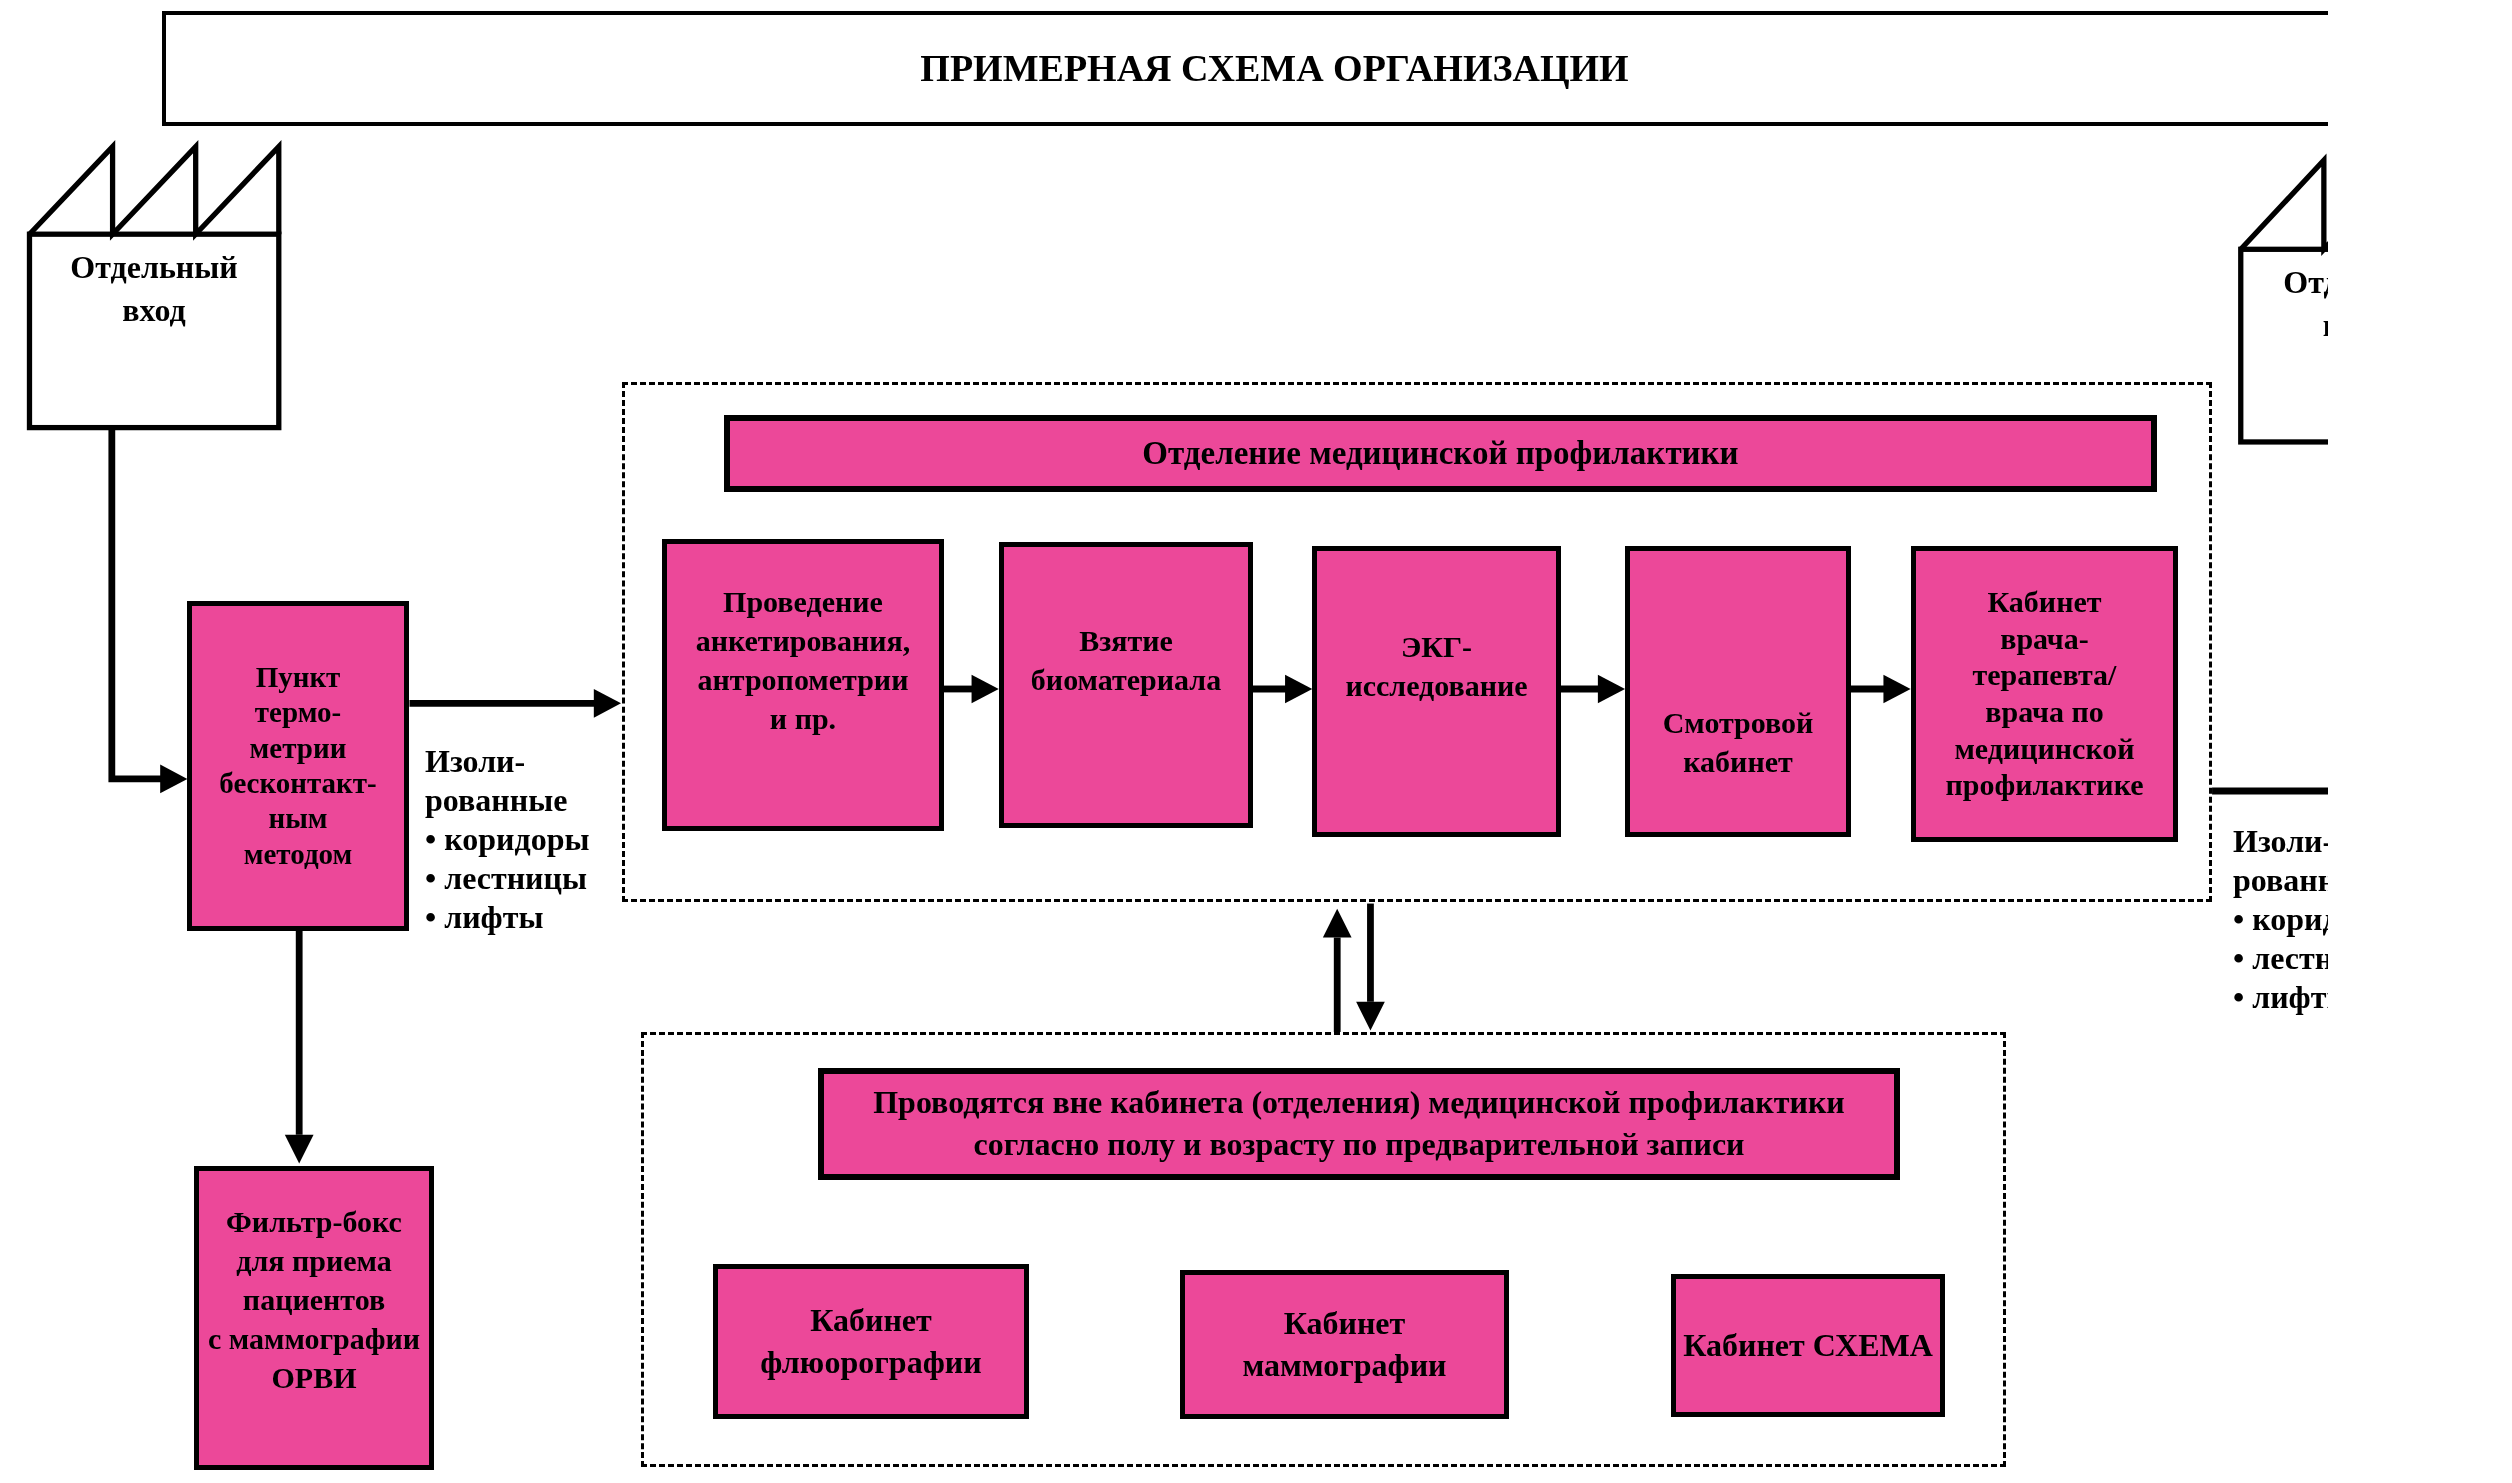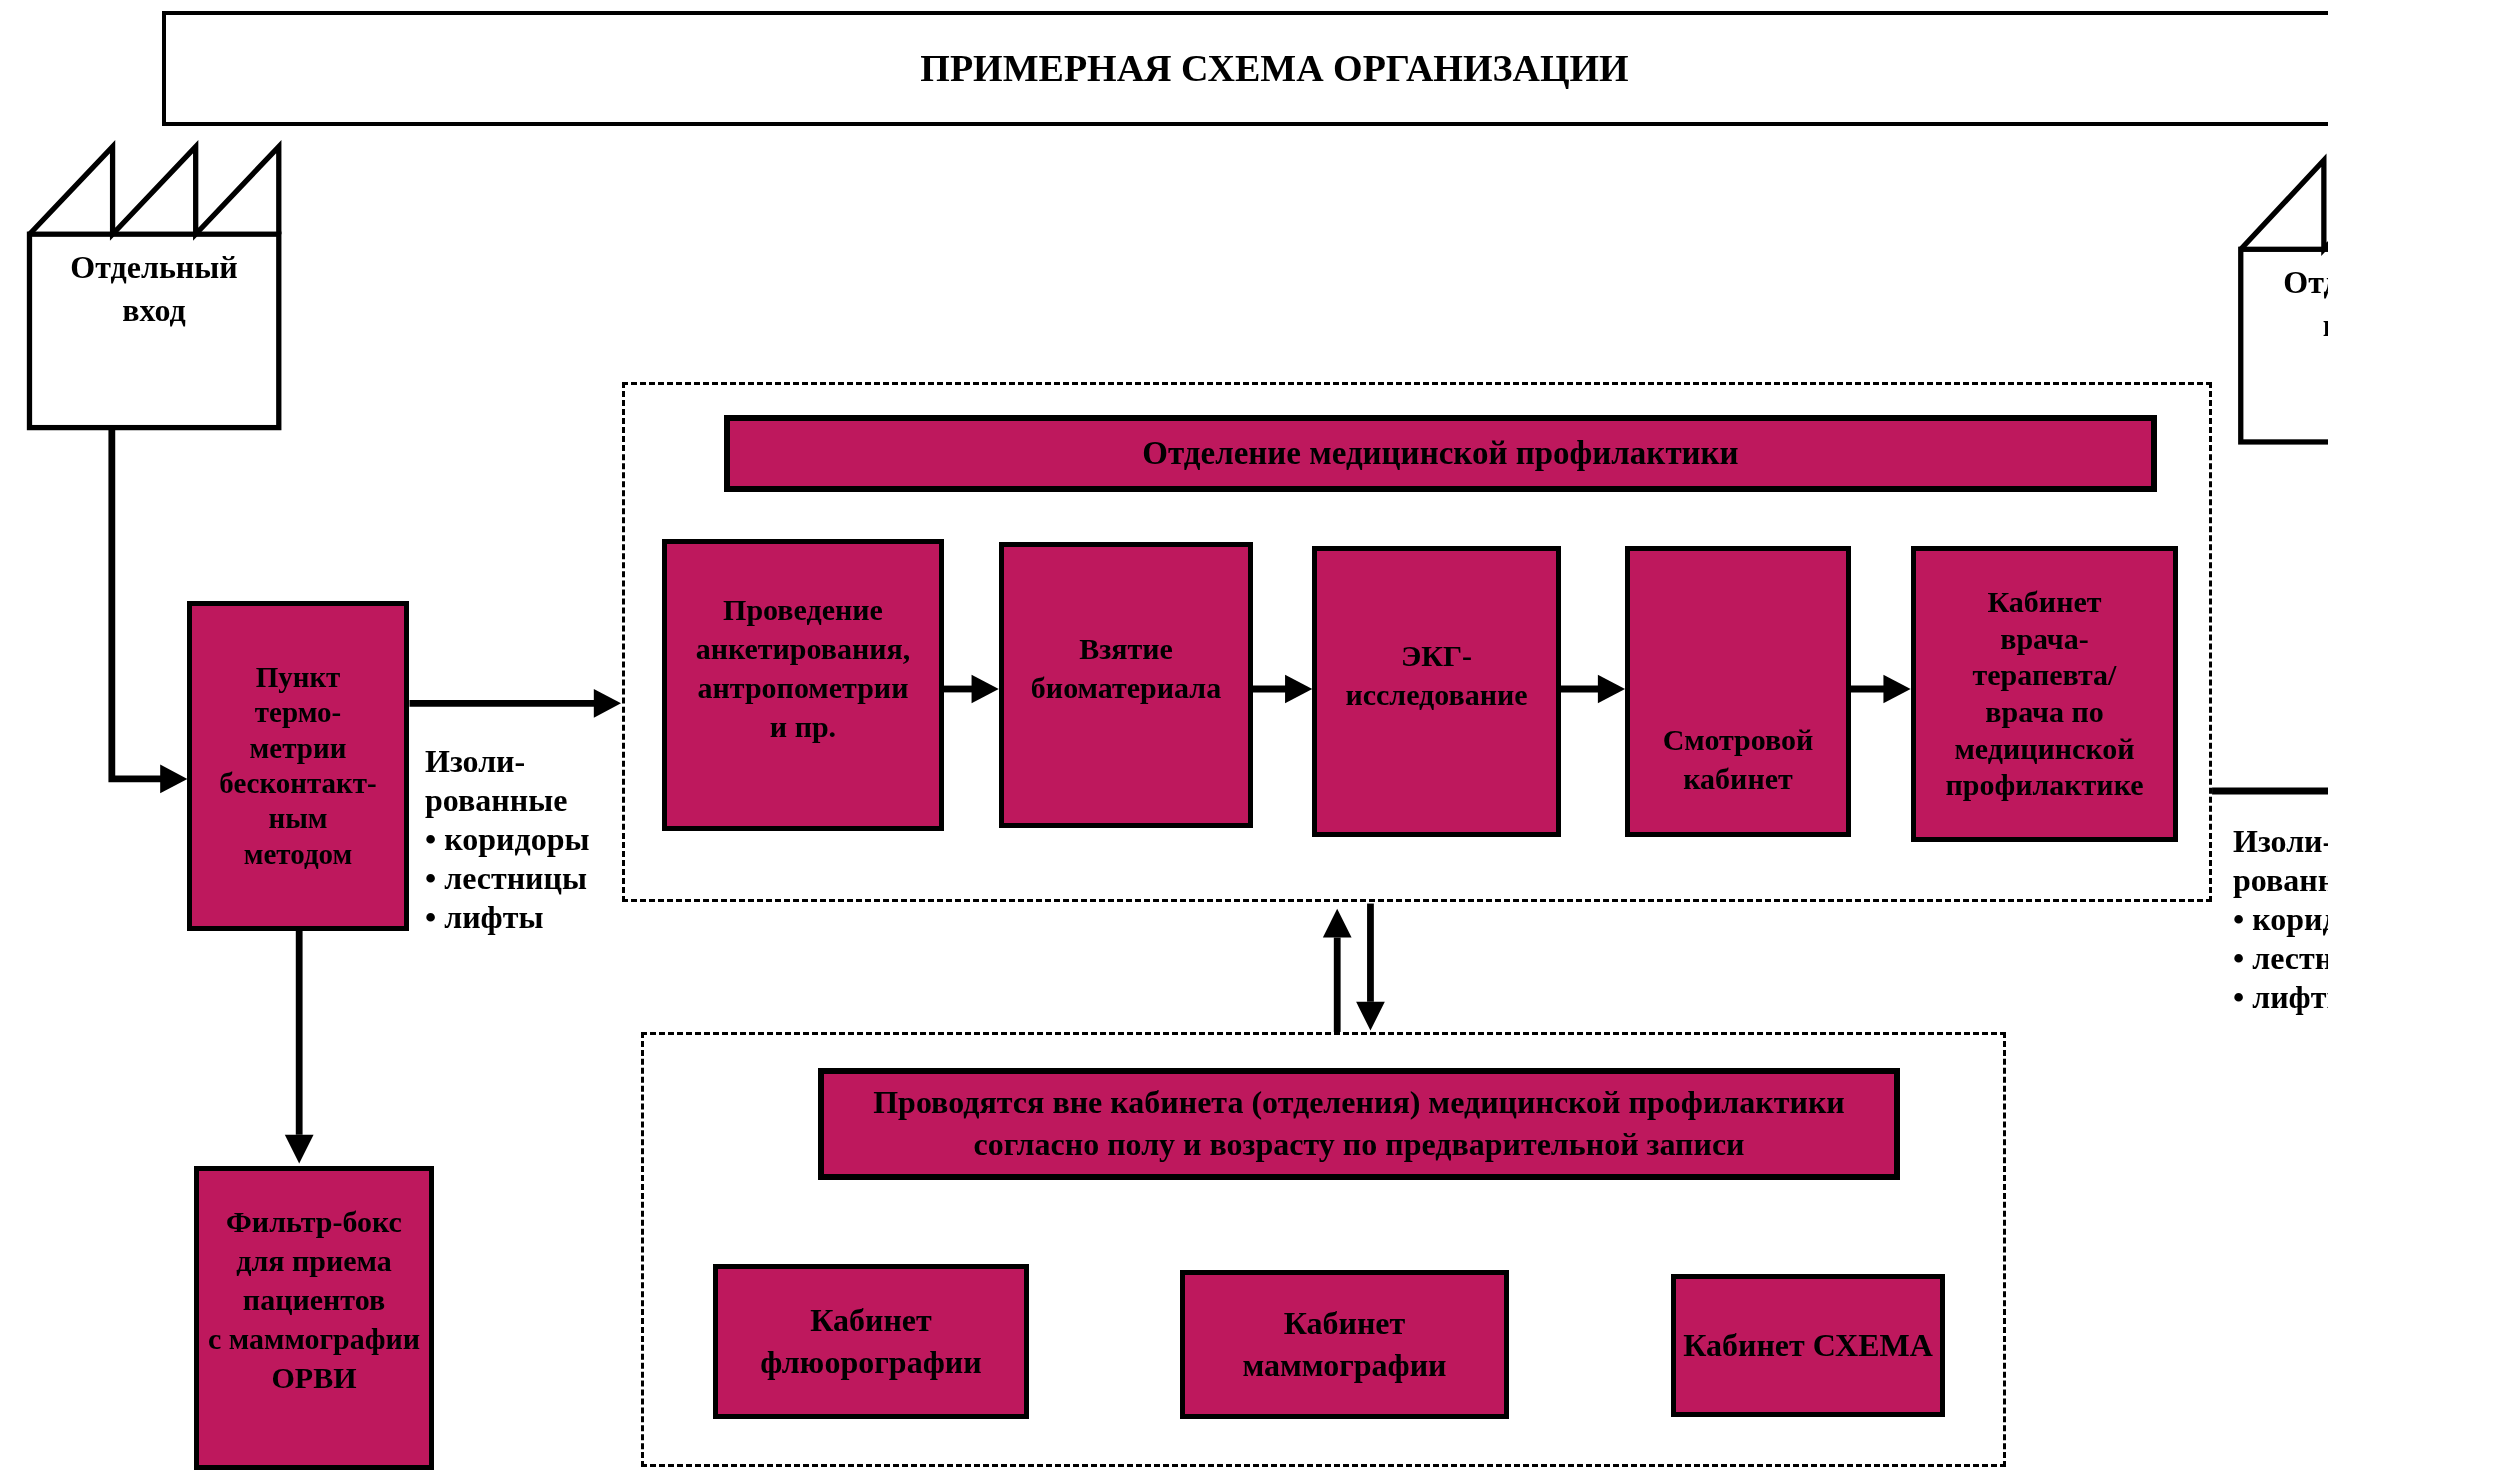--- a/index.html
+++ b/index.html
@@ -20,21 +20,21 @@
   #arrow-layer {
     position: absolute;
     left: 0; top: 0;
     width: 2512px;
     height: 1483px;
   }
   .box {
     position: absolute;
     box-sizing: border-box;
     border: 5.3px solid #000;
-    background: #be185d;
+    background: #ec4899;
     display: flex;
     align-items: center;
     justify-content: center;
     text-align: center;
   }
   .dashed {
     position: absolute;
     box-sizing: border-box;
     border: 3.8px dashed #000;
     background: transparent;
@@ -61,21 +61,21 @@
     box-sizing: border-box;
     border: 4.5px solid #000;
     display: flex;
     flex-direction: column;
     align-items: center;
     justify-content: center;
     text-align: center;
   }
   .t1 { font-size: 38px; line-height: 1.4; }
   .t2 { font-size: 35px; line-height: 1.4; }
-  .step { font-size: 30px; padding-bottom: 34px; }
+  .step { font-size: 30px; padding-bottom: 51px; }
   .room { font-size: 32px; }
 </style>
 </head>
 <body>
 
 <div id="canvas">
 
   <svg id="arrow-layer" viewBox="0 0 3325 1963" xmlns="http://www.w3.org/2000/svg">
     <g stroke="#000" fill="none" stroke-width="7">
 

